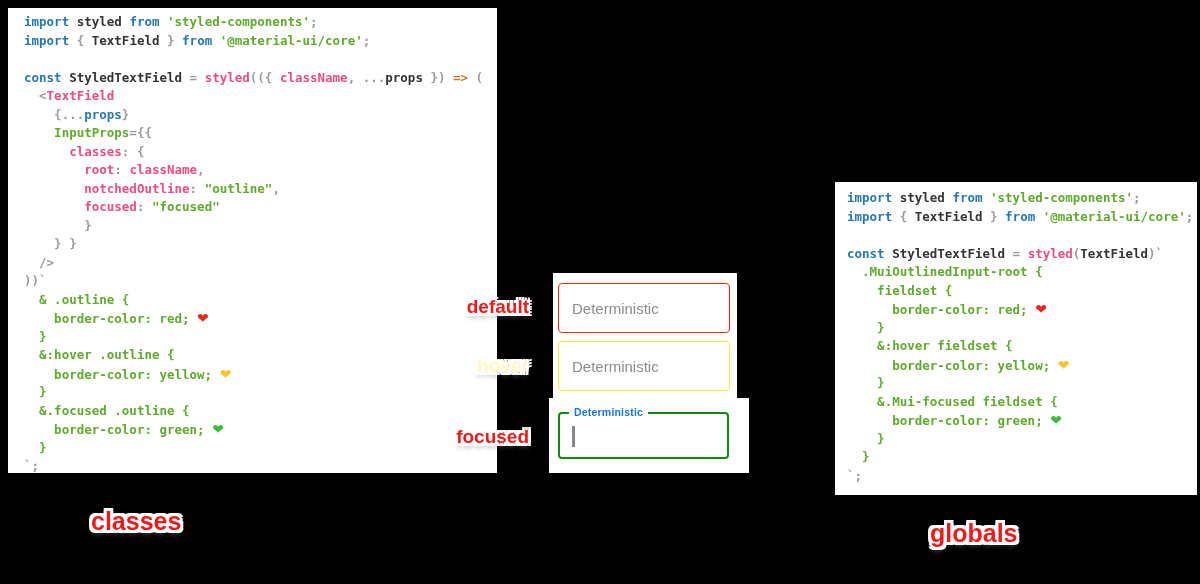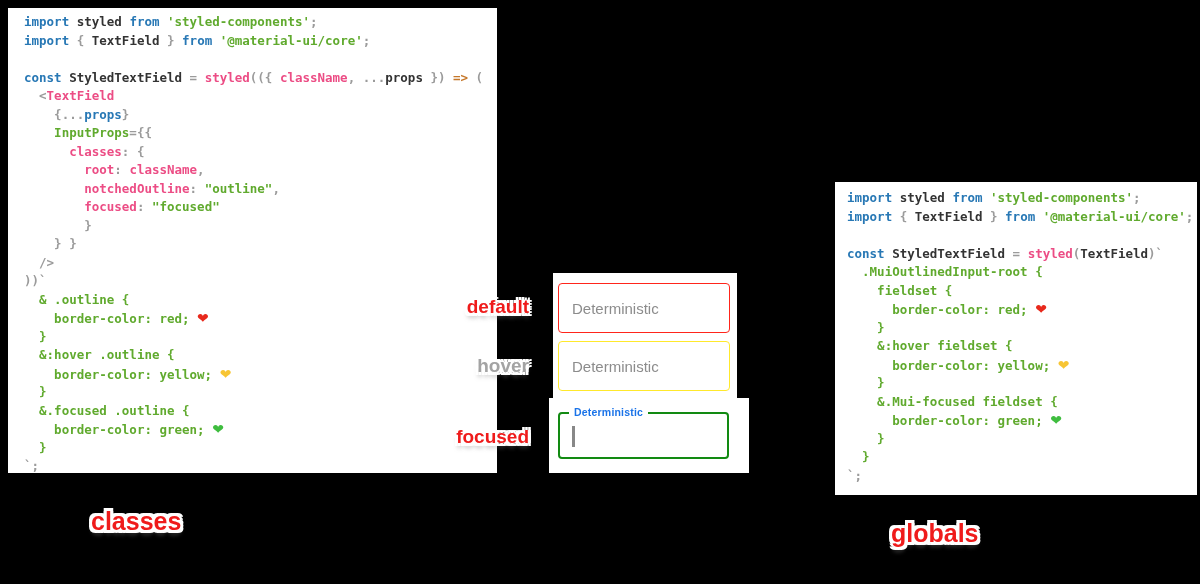--- a/index.html
+++ b/index.html
@@ -25,21 +25,21 @@
   .caret{position:absolute;left:12px;top:12px;width:2.5px;height:21px;background:#888;}
   .red-label{position:absolute;font-weight:bold;color:#ef1b1b;
      text-shadow:-3px -3px 0 #fff,3px -3px 0 #fff,-3px 3px 0 #fff,3px 3px 0 #fff,
                  -3px 0 0 #fff,3px 0 0 #fff,0 -3px 0 #fff,0 3px 0 #fff,0 5px 4px rgba(120,120,120,.55);}
   .state-label{font-size:19px;width:110px;text-align:right;}
   .state-default{left:419px;top:296px;}
   .state-hover{left:419px;top:355px;}
   .state-focused{left:419px;top:426px;}
   .section-label{font-size:25px;}
   .section-classes{left:91px;top:507px;}
-  .section-globals{left:891px;top:519px;}
+  .section-globals{left:930px;top:519px;}
 </style>
 </head>
 <body>
 
 <div class="canvas">
 
   <div class="code-panel classes"><div class="code-line"><span style="color: rgb(40, 120, 181);">import </span><span style="color: rgb(51, 51, 51);">styled </span><span style="color: rgb(40, 120, 181);">from </span><span style="color: rgb(96, 170, 46);">'styled-components'</span><span style="color: rgb(155, 155, 155);">;</span></div><div class="code-line"><span style="color: rgb(40, 120, 181);">import </span><span style="color: rgb(155, 155, 155);">{ </span><span style="color: rgb(51, 51, 51);">TextField </span><span style="color: rgb(155, 155, 155);">} </span><span style="color: rgb(40, 120, 181);">from </span><span style="color: rgb(96, 170, 46);">'@material-ui/core'</span><span style="color: rgb(155, 155, 155);">;</span></div><div class="code-line">&nbsp;</div><div class="code-line"><span style="color: rgb(40, 120, 181);">const </span><span style="color: rgb(51, 51, 51);">StyledTextField </span><span style="color: rgb(155, 155, 155);">= </span><span style="color: rgb(236, 77, 133);">styled</span><span style="color: rgb(155, 155, 155);">(({ </span><span style="color: rgb(236, 77, 133);">className</span><span style="color: rgb(155, 155, 155);">, ...</span><span style="color: rgb(51, 51, 51);">props</span><span style="color: rgb(155, 155, 155);"> }) </span><span style="color: rgb(197, 119, 42);">=&gt;</span><span style="color: rgb(155, 155, 155);"> (</span></div><div class="code-line"><span style="color: rgb(155, 155, 155);">  &lt;</span><span style="color: rgb(236, 77, 133);">TextField</span></div><div class="code-line"><span style="color: rgb(155, 155, 155);">    {...</span><span style="color: rgb(40, 120, 181);">props</span><span style="color: rgb(155, 155, 155);">}</span></div><div class="code-line"><span style="color: rgb(96, 170, 46);">    InputProps</span><span style="color: rgb(155, 155, 155);">={{</span></div><div class="code-line"><span style="color: rgb(236, 77, 133);">      classes</span><span style="color: rgb(155, 155, 155);">: {</span></div><div class="code-line"><span style="color: rgb(236, 77, 133);">        root</span><span style="color: rgb(155, 155, 155);">: </span><span style="color: rgb(236, 77, 133);">className</span><span style="color: rgb(155, 155, 155);">,</span></div><div class="code-line"><span style="color: rgb(236, 77, 133);">        notchedOutline</span><span style="color: rgb(155, 155, 155);">: </span><span style="color: rgb(96, 170, 46);">"outline"</span><span style="color: rgb(155, 155, 155);">,</span></div><div class="code-line"><span style="color: rgb(236, 77, 133);">        focused</span><span style="color: rgb(155, 155, 155);">: </span><span style="color: rgb(96, 170, 46);">"focused"</span></div><div class="code-line"><span style="color: rgb(155, 155, 155);">        }</span></div><div class="code-line"><span style="color: rgb(155, 155, 155);">    } }</span></div><div class="code-line"><span style="color: rgb(155, 155, 155);">  /&gt;</span></div><div class="code-line"><span style="color: rgb(155, 155, 155);">))`</span></div><div class="code-line"><span style="color: rgb(96, 170, 46);">  &amp; .outline {</span></div><div class="code-line"><span style="color: rgb(96, 170, 46);">    border-color: red; </span><span class="heart" style="color: rgb(232, 41, 28);">❤</span></div><div class="code-line"><span style="color: rgb(96, 170, 46);">  }</span></div><div class="code-line"><span style="color: rgb(96, 170, 46);">  &amp;:hover .outline {</span></div><div class="code-line"><span style="color: rgb(96, 170, 46);">    border-color: yellow; </span><span class="heart" style="color: rgb(247, 197, 52);">❤</span></div><div class="code-line"><span style="color: rgb(96, 170, 46);">  }</span></div><div class="code-line"><span style="color: rgb(96, 170, 46);">  &amp;.focused .outline {</span></div><div class="code-line"><span style="color: rgb(96, 170, 46);">    border-color: green; </span><span class="heart" style="color: rgb(63, 189, 63);">❤</span></div><div class="code-line"><span style="color: rgb(96, 170, 46);">  }</span></div><div class="code-line"><span style="color: rgb(155, 155, 155);">`;</span></div></div>
 
   <div class="code-panel globals"><div class="code-line"><span style="color: rgb(40, 120, 181);">import </span><span style="color: rgb(51, 51, 51);">styled </span><span style="color: rgb(40, 120, 181);">from </span><span style="color: rgb(96, 170, 46);">'styled-components'</span><span style="color: rgb(155, 155, 155);">;</span></div><div class="code-line"><span style="color: rgb(40, 120, 181);">import </span><span style="color: rgb(155, 155, 155);">{ </span><span style="color: rgb(51, 51, 51);">TextField </span><span style="color: rgb(155, 155, 155);">} </span><span style="color: rgb(40, 120, 181);">from </span><span style="color: rgb(96, 170, 46);">'@material-ui/core'</span><span style="color: rgb(155, 155, 155);">;</span></div><div class="code-line">&nbsp;</div><div class="code-line"><span style="color: rgb(40, 120, 181);">const </span><span style="color: rgb(51, 51, 51);">StyledTextField </span><span style="color: rgb(155, 155, 155);">= </span><span style="color: rgb(236, 77, 133);">styled</span><span style="color: rgb(155, 155, 155);">(</span><span style="color: rgb(51, 51, 51);">TextField</span><span style="color: rgb(155, 155, 155);">)`</span></div><div class="code-line"><span style="color: rgb(96, 170, 46);">  .MuiOutlinedInput-root {</span></div><div class="code-line"><span style="color: rgb(96, 170, 46);">    fieldset {</span></div><div class="code-line"><span style="color: rgb(96, 170, 46);">      border-color: red; </span><span class="heart" style="color: rgb(232, 41, 28);">❤</span></div><div class="code-line"><span style="color: rgb(96, 170, 46);">    }</span></div><div class="code-line"><span style="color: rgb(96, 170, 46);">    &amp;:hover fieldset {</span></div><div class="code-line"><span style="color: rgb(96, 170, 46);">      border-color: yellow; </span><span class="heart" style="color: rgb(247, 197, 52);">❤</span></div><div class="code-line"><span style="color: rgb(96, 170, 46);">    }</span></div><div class="code-line"><span style="color: rgb(96, 170, 46);">    &amp;.Mui-focused fieldset {</span></div><div class="code-line"><span style="color: rgb(96, 170, 46);">      border-color: green; </span><span class="heart" style="color: rgb(63, 189, 63);">❤</span></div><div class="code-line"><span style="color: rgb(96, 170, 46);">    }</span></div><div class="code-line"><span style="color: rgb(96, 170, 46);">  }</span></div><div class="code-line"><span style="color: rgb(155, 155, 155);">`;</span></div></div>
 
@@ -53,19 +53,19 @@
   <div class="tf tf-hover" style="border-color: rgb(255, 233, 44);">
     <span class="placeholder">Deterministic</span>
   </div>
 
   <div class="tf tf-focused" style="border-color: rgb(18, 138, 18);">
     <span class="notch-label" style="color: rgb(26, 115, 232);">Deterministic</span>
     <span class="caret" style="background: rgb(136, 136, 136);"></span>
   </div>
 
   <div class="red-label state-label state-default" style="color: rgb(239, 27, 27); text-align: right;">default</div>
-  <div class="red-label state-label state-hover" style="color: #a3a3a3;">hover</div>
+  <div class="red-label state-label state-hover" style="color: #fef9c3;">hover</div>
   <div class="red-label state-label state-focused" style="color: rgb(239, 27, 27);">focused</div>
 
   <div class="red-label section-label section-classes" style="color: rgb(239, 27, 27);">classes</div>
   <div class="red-label section-label section-globals" style="color: rgb(239, 27, 27);">globals</div>
 
 </div>
 
 </body></html>

